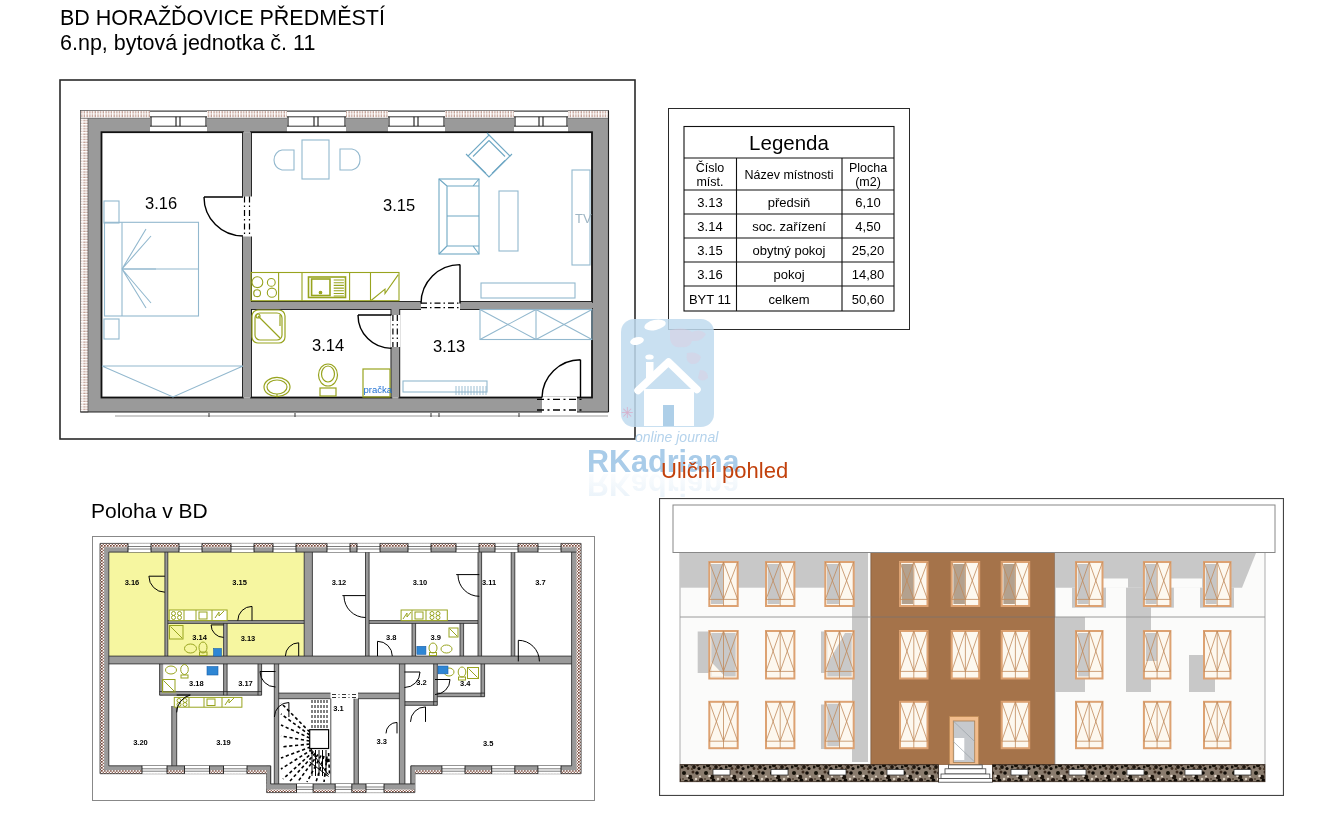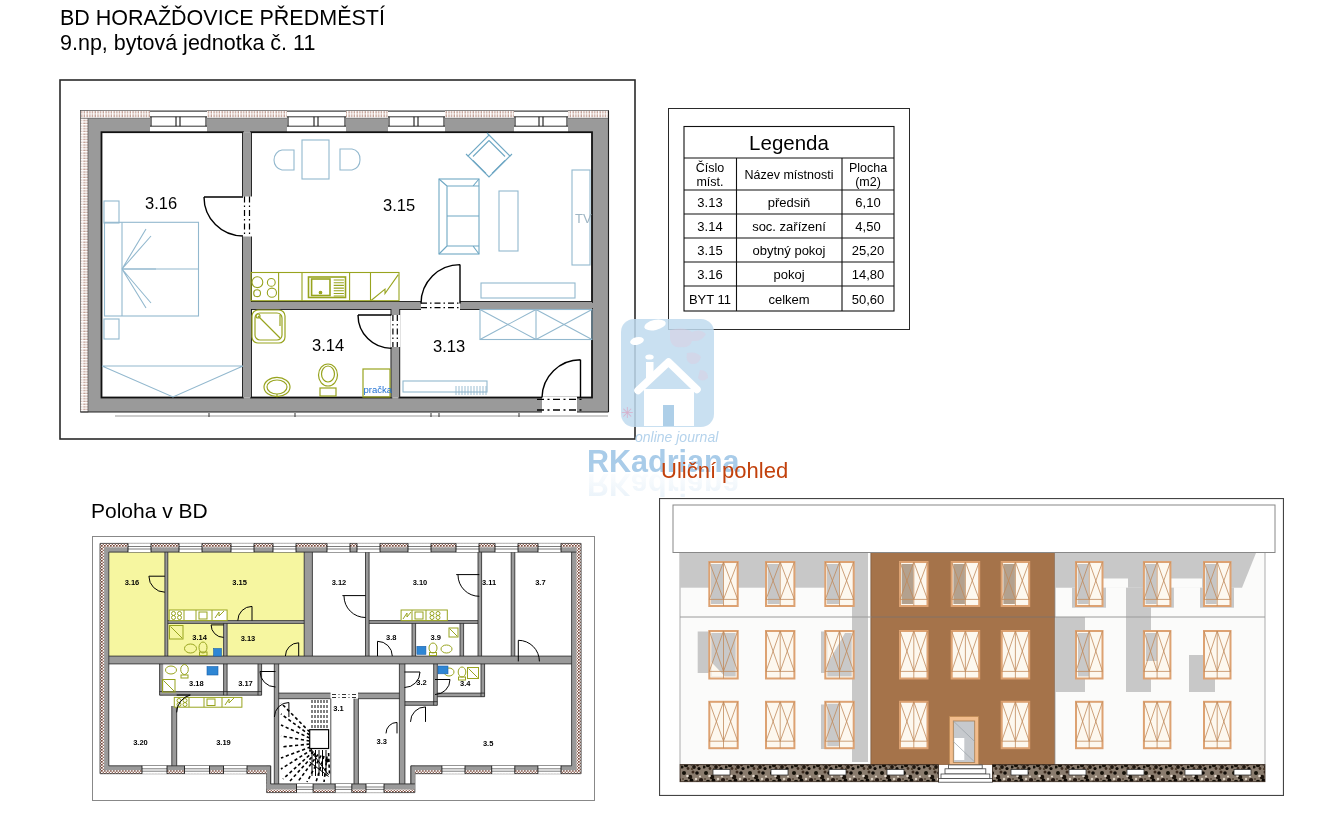--- a/index.html
+++ b/index.html
@@ -7,21 +7,21 @@
 .abs{position:absolute}
 svg{display:block}
 .t{fill:#000;font-family:"Liberation Sans",sans-serif}
 </style>
 </head>
 <body>
 <div class="page">
 
 <div class="abs" style="left:60px;top:6px;font-size:21.5px;color:#000;letter-spacing:0px;">BD HORAŽĎOVICE PŘEDMĚSTÍ</div>
 
-<div class="abs" style="left:60px;top:30.5px;font-size:21.5px;color:#000;">9.np, bytová jednotka č. 11</div>
+<div class="abs" style="left:60px;top:30.5px;font-size:21.5px;color:#000;">6.np, bytová jednotka č. 11</div>
 
 <svg class="abs" style="left:59px;top:79px" width="577" height="361" viewBox="0 0 577 361">
 <defs>
 
 <pattern id="hatch1" width="2.7" height="7.8" patternUnits="userSpaceOnUse">
   <rect width="2.7" height="7.8" fill="#fff"></rect>
   <path d="M1.1,0.7 L1.1,7.1" stroke="#b28578" stroke-width="1.05" fill="none"></path>
   <rect y="3.4" width="2.7" height="0.8" fill="#fff"></rect>
 </pattern>
 <pattern id="hatch1h" width="7.8" height="2.7" patternUnits="userSpaceOnUse">

